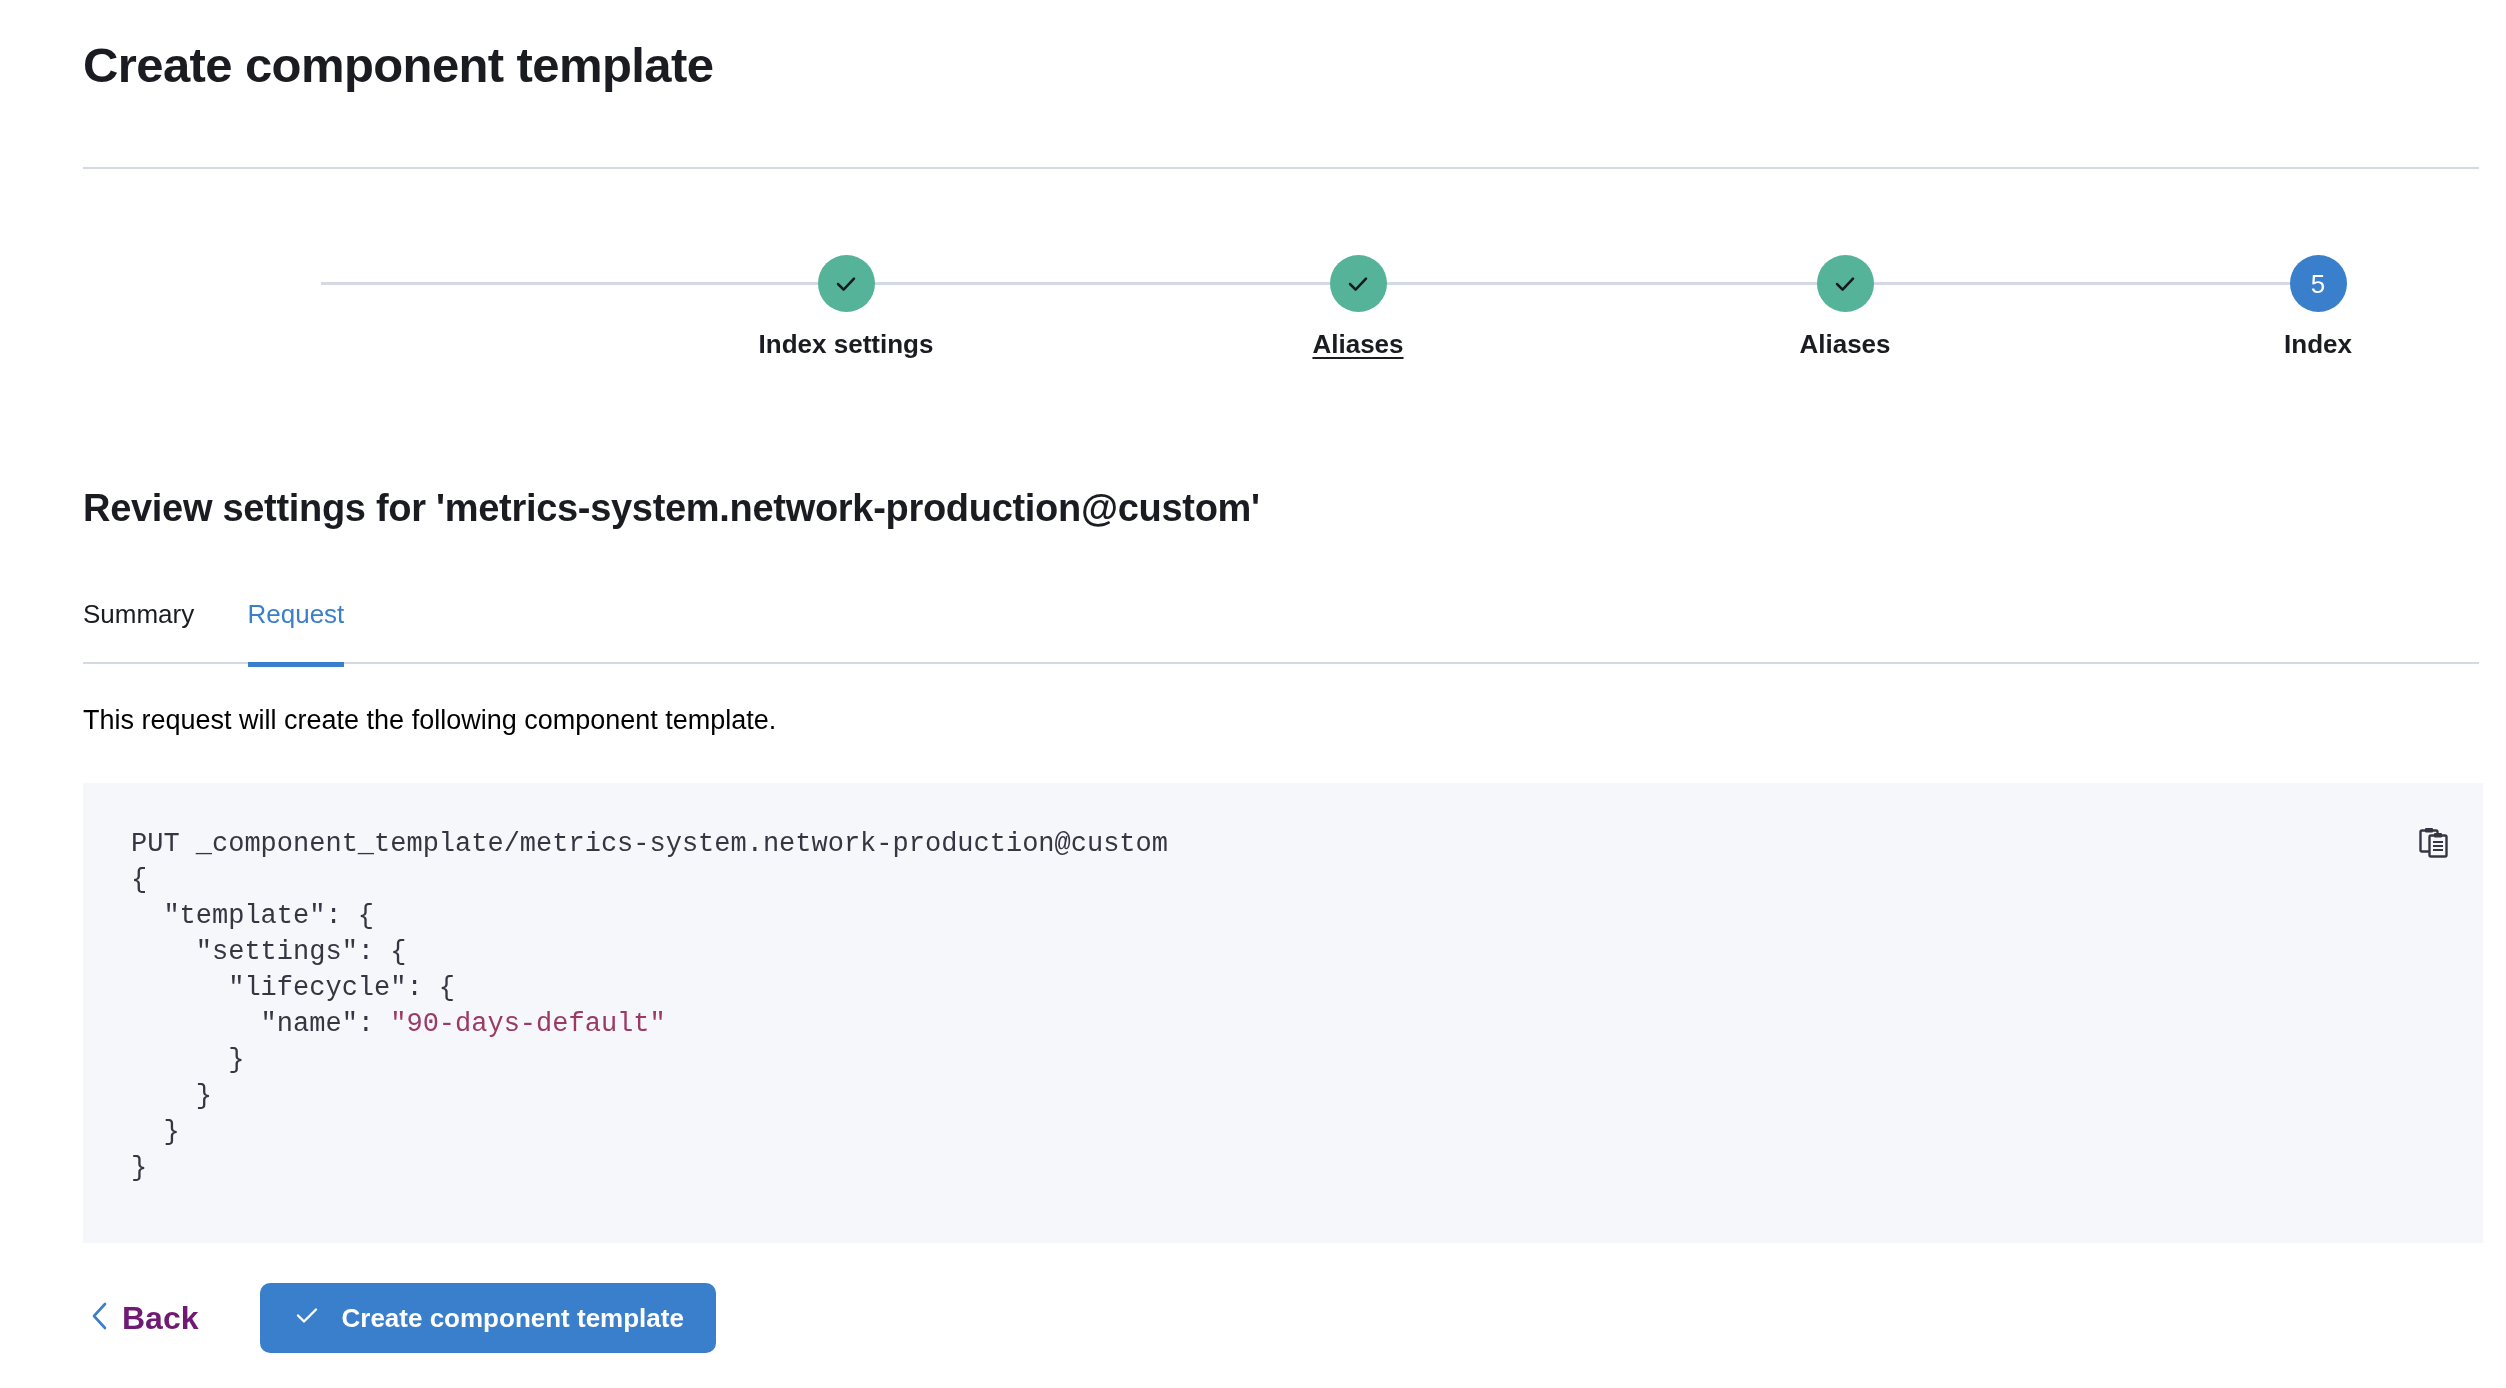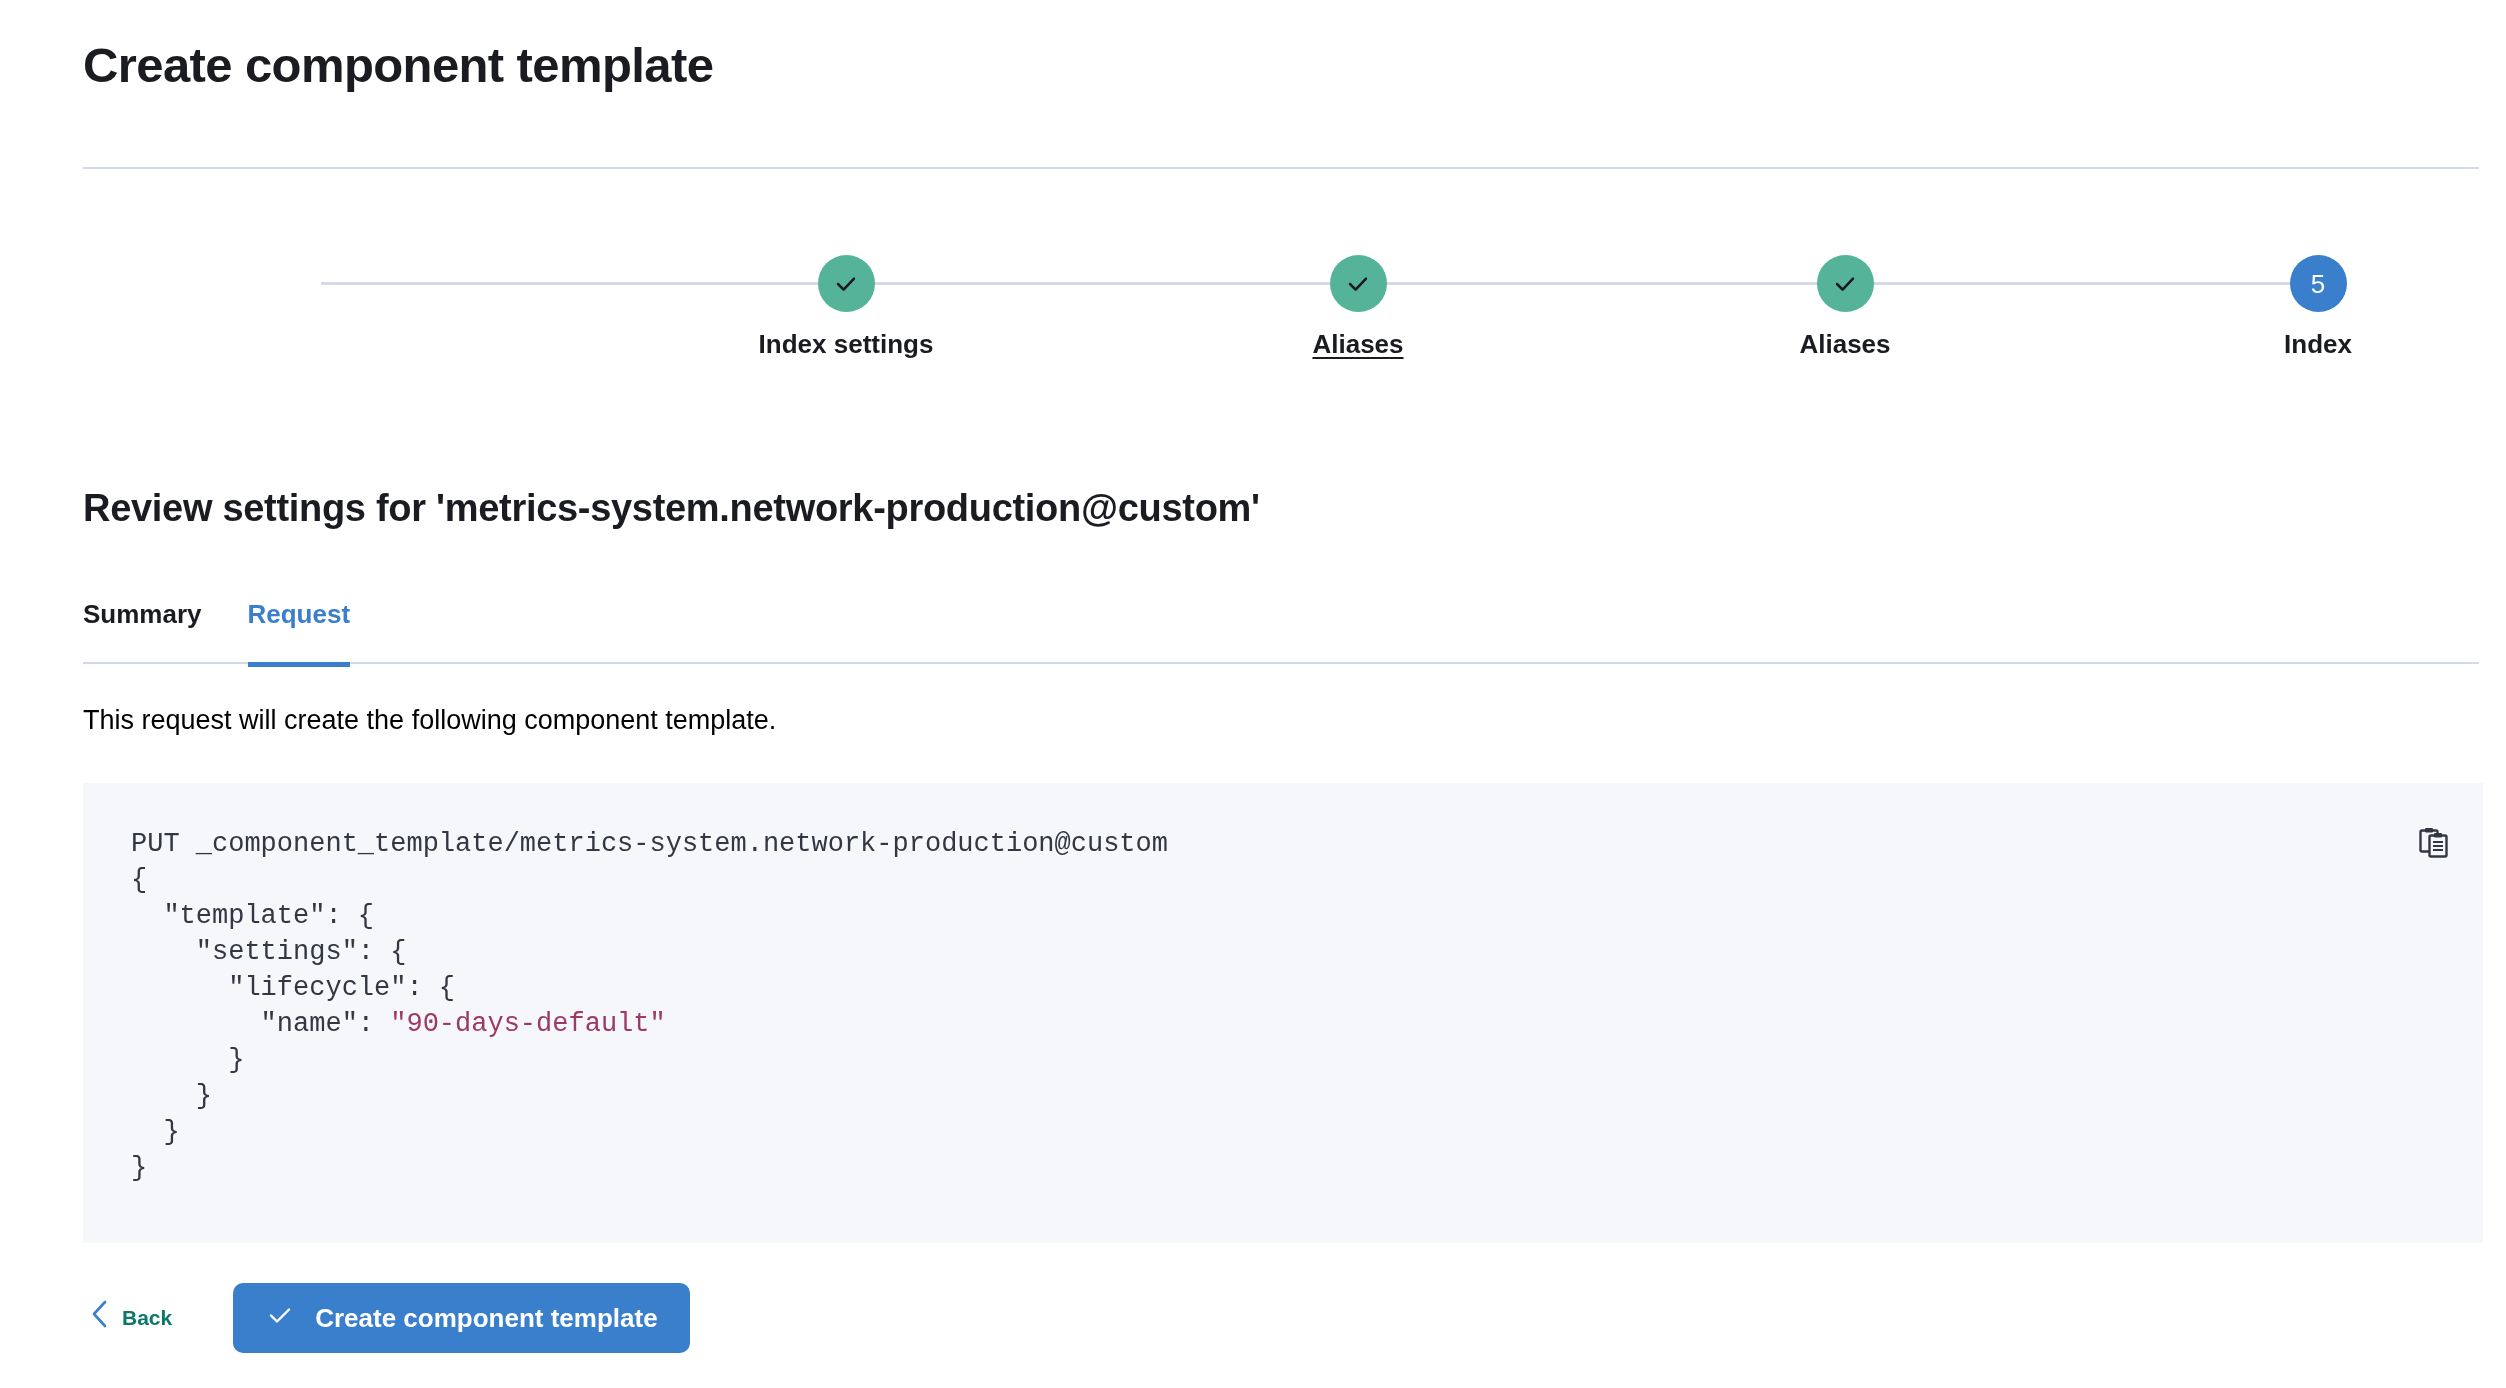--- a/index.html
+++ b/index.html
@@ -139,21 +139,21 @@
     background: #d3dae6;
   }
 
   .tab {
     position: absolute;
     top: 0;
     height: 70px;
     display: flex;
     align-items: flex-start;
     font-size: 26px;
-    font-weight: 700;
+    font-weight: 400;
     line-height: 32px;
     padding-top: 2px;
     cursor: pointer;
     white-space: nowrap;
     justify-content: center;
   }
 
   .tab.inactive { color: #1a1c21; }
   .tab.active   { color: #3a7fcb; }
 
@@ -223,22 +223,22 @@
     top: 1283px;
     height: 70px;
     display: flex;
     align-items: center;
   }
 
   .back-link {
     display: flex;
     align-items: center;
     gap: 14px;
-    color: #0f766e;
-    font-size: 21px;
+    color: #701a75;
+    font-size: 32px;
     font-weight: 700;
     line-height: 32px;
     cursor: pointer;
     padding: 8px 10px 8px 8px;
     white-space: nowrap;
   }
 
   .primary-btn {
     margin-left: 51px;
     display: flex;

